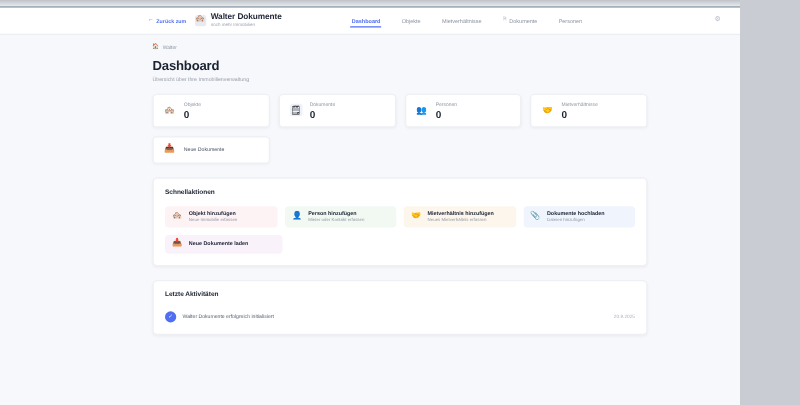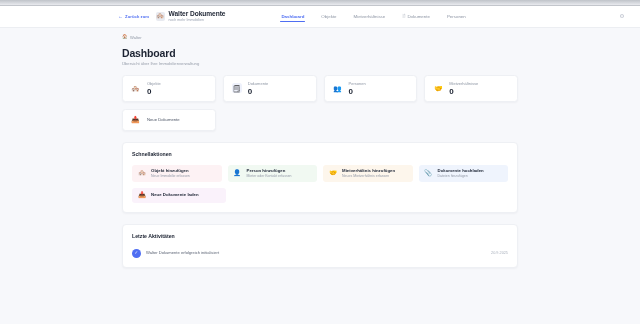--- a/index.html
+++ b/index.html
@@ -8,21 +8,21 @@
   }
   body {
     width: 640px;
     height: 324px;
     overflow: hidden;
     background: #c9ccd2;
     font-family: "Liberation Sans", sans-serif;
     -webkit-font-smoothing: antialiased;
   }
   .browser {
-    width: 640px;
+    width: 592px;
     height: 324px;
     position: relative;
     background: #0c4a6e;
     display: flex;
     flex-direction: column;
   }
   .chrome-strip {
     height: 5px;
     background: linear-gradient(to bottom, #bfc3c9 0%, #d8dadf 60%, #e9eaee 100%);
     border-bottom: 1px solid #c3c6cc;

